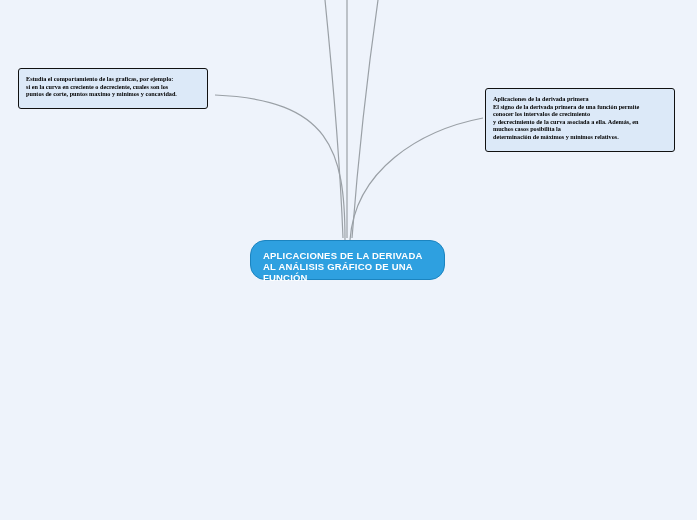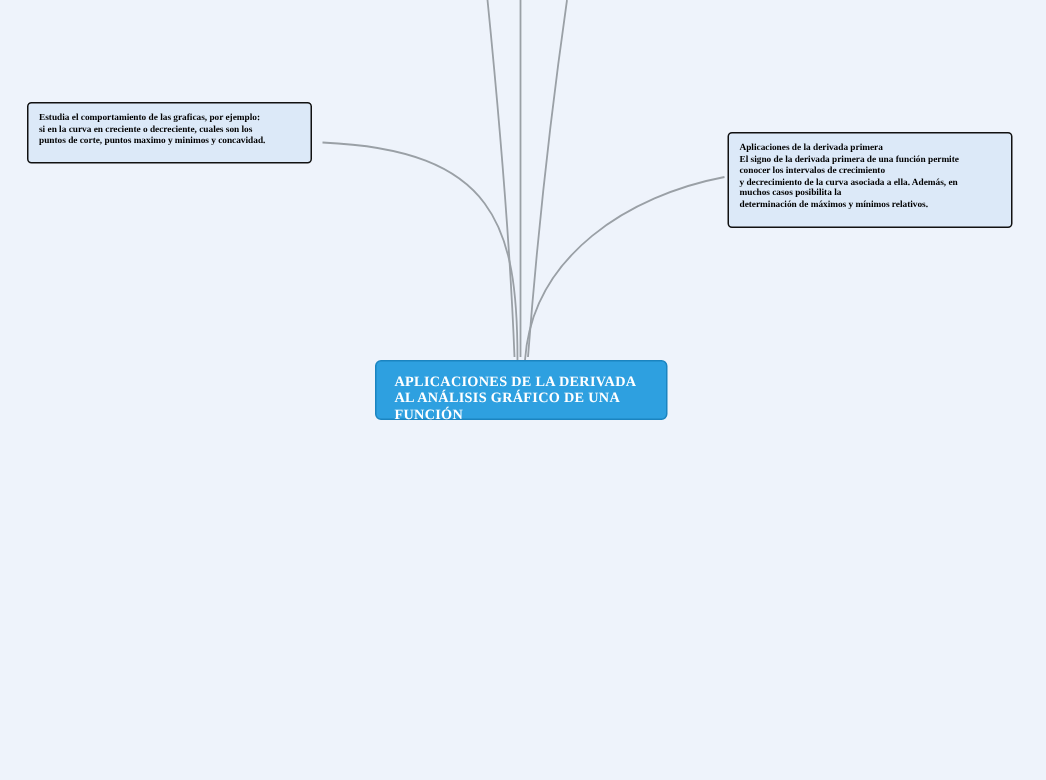--- a/index.html
+++ b/index.html
@@ -33,29 +33,29 @@
     position: absolute;
     box-sizing: border-box;
   }
   .central-node {
     left: 250px;
     top: 240px;
     width: 195px;
     height: 40px;
     background: #2ea0e0;
     border: 1px solid #1b84c0;
-    border-radius: 4px;
+    border-radius: 15px;
     color: #ffffff;
     font-weight: bold;
     font-size: 9.5px;
     line-height: 11px;
     letter-spacing: 0.2px;
     padding: 9px 10px 0 12px;
     text-transform: uppercase;
-    font-family: Liberation Serif, serif;
+    font-family: Liberation Sans, sans-serif;
   }
   .leaf-node {
     background: #dce9f8;
     border: 1px solid #111111;
     border-radius: 3px;
     font-size: 6.2px;
     line-height: 7.6px;
     color: #000000;
     padding: 6px 7px;
     font-weight: bold;

